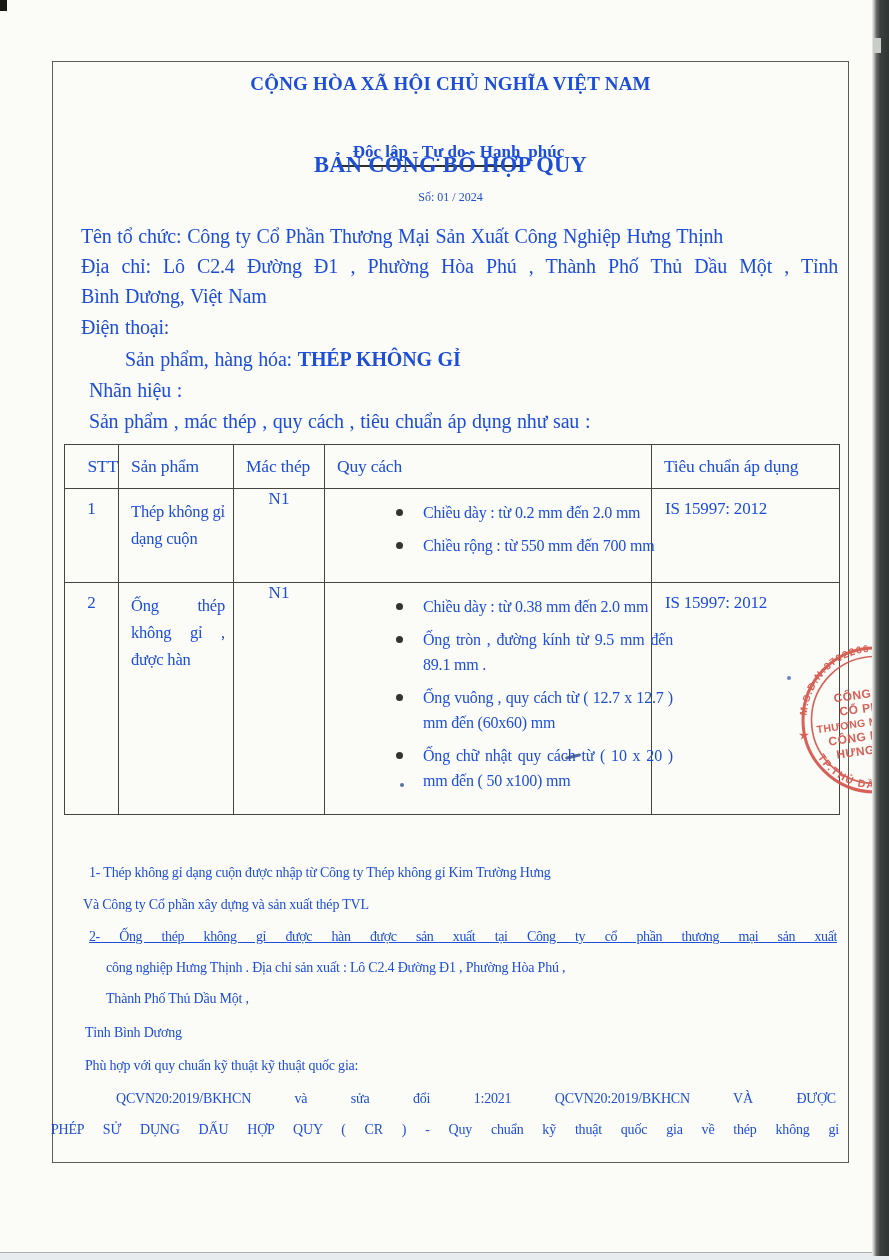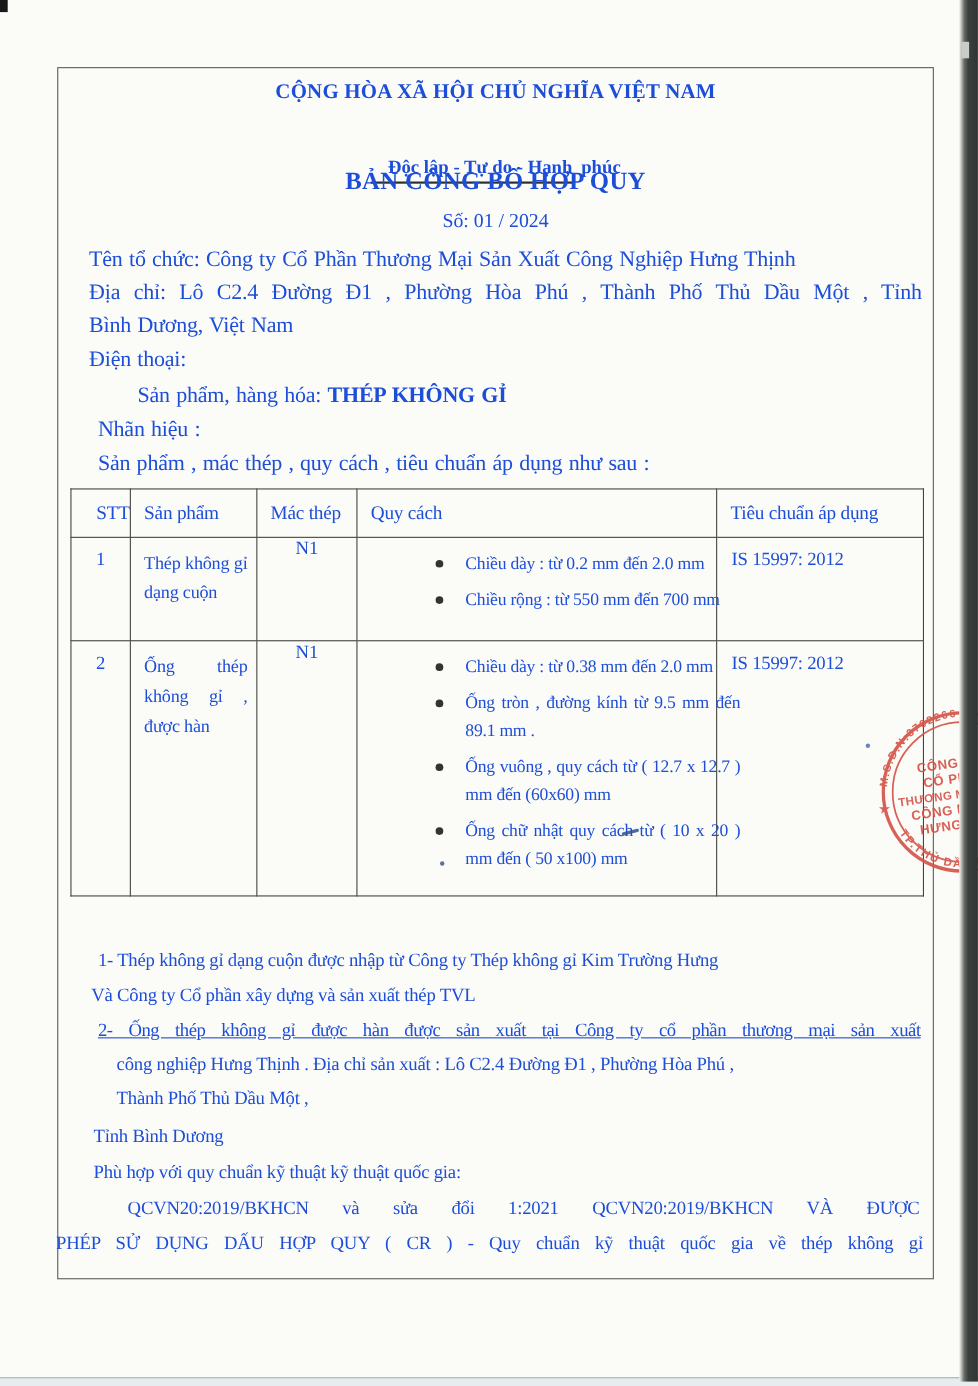--- a/index.html
+++ b/index.html
@@ -24,21 +24,21 @@
     position:absolute; left:52px; top:61px; width:795px; height:1100px;
     border:1.6px solid #5d5d58; z-index:1;
   }
   .frame .abs{position:absolute;}
   
   .nat-line{left:0; top:11px; width:100%; text-align:center; font-weight:bold; font-size:19px; letter-spacing:.2px; white-space:nowrap;}
   .motto{left:0; top:40px; width:100%; text-align:center; font-weight:bold; font-size:17px; white-space:nowrap;}
   .motto .u{border-bottom:2.5px solid #2f2f2c; padding:0 2px 3px 16px; display:inline-block;margin-top:40px;}
   .motto .tail{margin-left:6px;}
   .doc-title{left:0; top:90px; width:100%; text-align:center; font-weight:bold; font-size:22.5px; letter-spacing:.3px; white-space:nowrap;}
-  .doc-number{left:0; top:128px; width:100%; text-align:center; font-size:18px; white-space:nowrap;}
+  .doc-number{left:0; top:128px; width:100%; text-align:center; font-size:12px; white-space:nowrap;}
   
   .bodyline{font-size:20px; line-height:30px; white-space:nowrap; word-spacing:1px; letter-spacing:-0.2px;}
   .l-name{left:28px; top:159px;}
   .l-addr1{left:28px; top:189px; width:757px; white-space:normal; text-align:justify; text-align-last:justify;}
   .l-addr2{left:28px; top:219px;}
   .l-phone{left:28px; top:250px;}
   .l-product{left:36px; top:282px;margin-left:36px;}
   .l-brand{left:36px; top:313px;}
   .l-intro{left:36px; top:344px;}
   .bold{font-weight:bold;}
@@ -61,21 +61,21 @@
   ul.spec-list{margin:10px 0 0 0; padding:0 0 0 67px; list-style:none;}
   ul.spec-list li{
     position:relative; width:250px; padding-left:30px; margin-bottom:8px;
     font-size:16px; line-height:25px; text-align:justify; letter-spacing:-0.2px;
   }
   ul.spec-list li::before{
     content:""; position:absolute; left:3px; top:9px; width:7px; height:7px;
     border-radius:50%; background:#33332f;
   }
   
-  .note{font-size:17px; line-height:27px; white-space:nowrap; letter-spacing:-0.2px;}
+  .note{font-size:14px; line-height:27px; white-space:nowrap; letter-spacing:-0.2px;}
   .n0{left:36px; top:797px;}
   .n1{left:30px; top:829px;}
   .n2{left:36px; top:861px; width:748px; white-space:normal; text-align:justify; text-align-last:justify; letter-spacing:-0.4px;text-decoration:underline;}
   .n3{left:53px; top:892px;}
   .n4{left:53px; top:923px;}
   .n5{left:32px; top:957px;}
   .n6{left:32px; top:990px;}
   .n7{left:63px; top:1023px; width:720px; white-space:normal; text-align:justify; text-align-last:justify;}
   .n8{left:-2px; top:1054px; width:788px; white-space:normal; text-align:justify; text-align-last:justify;}
   

